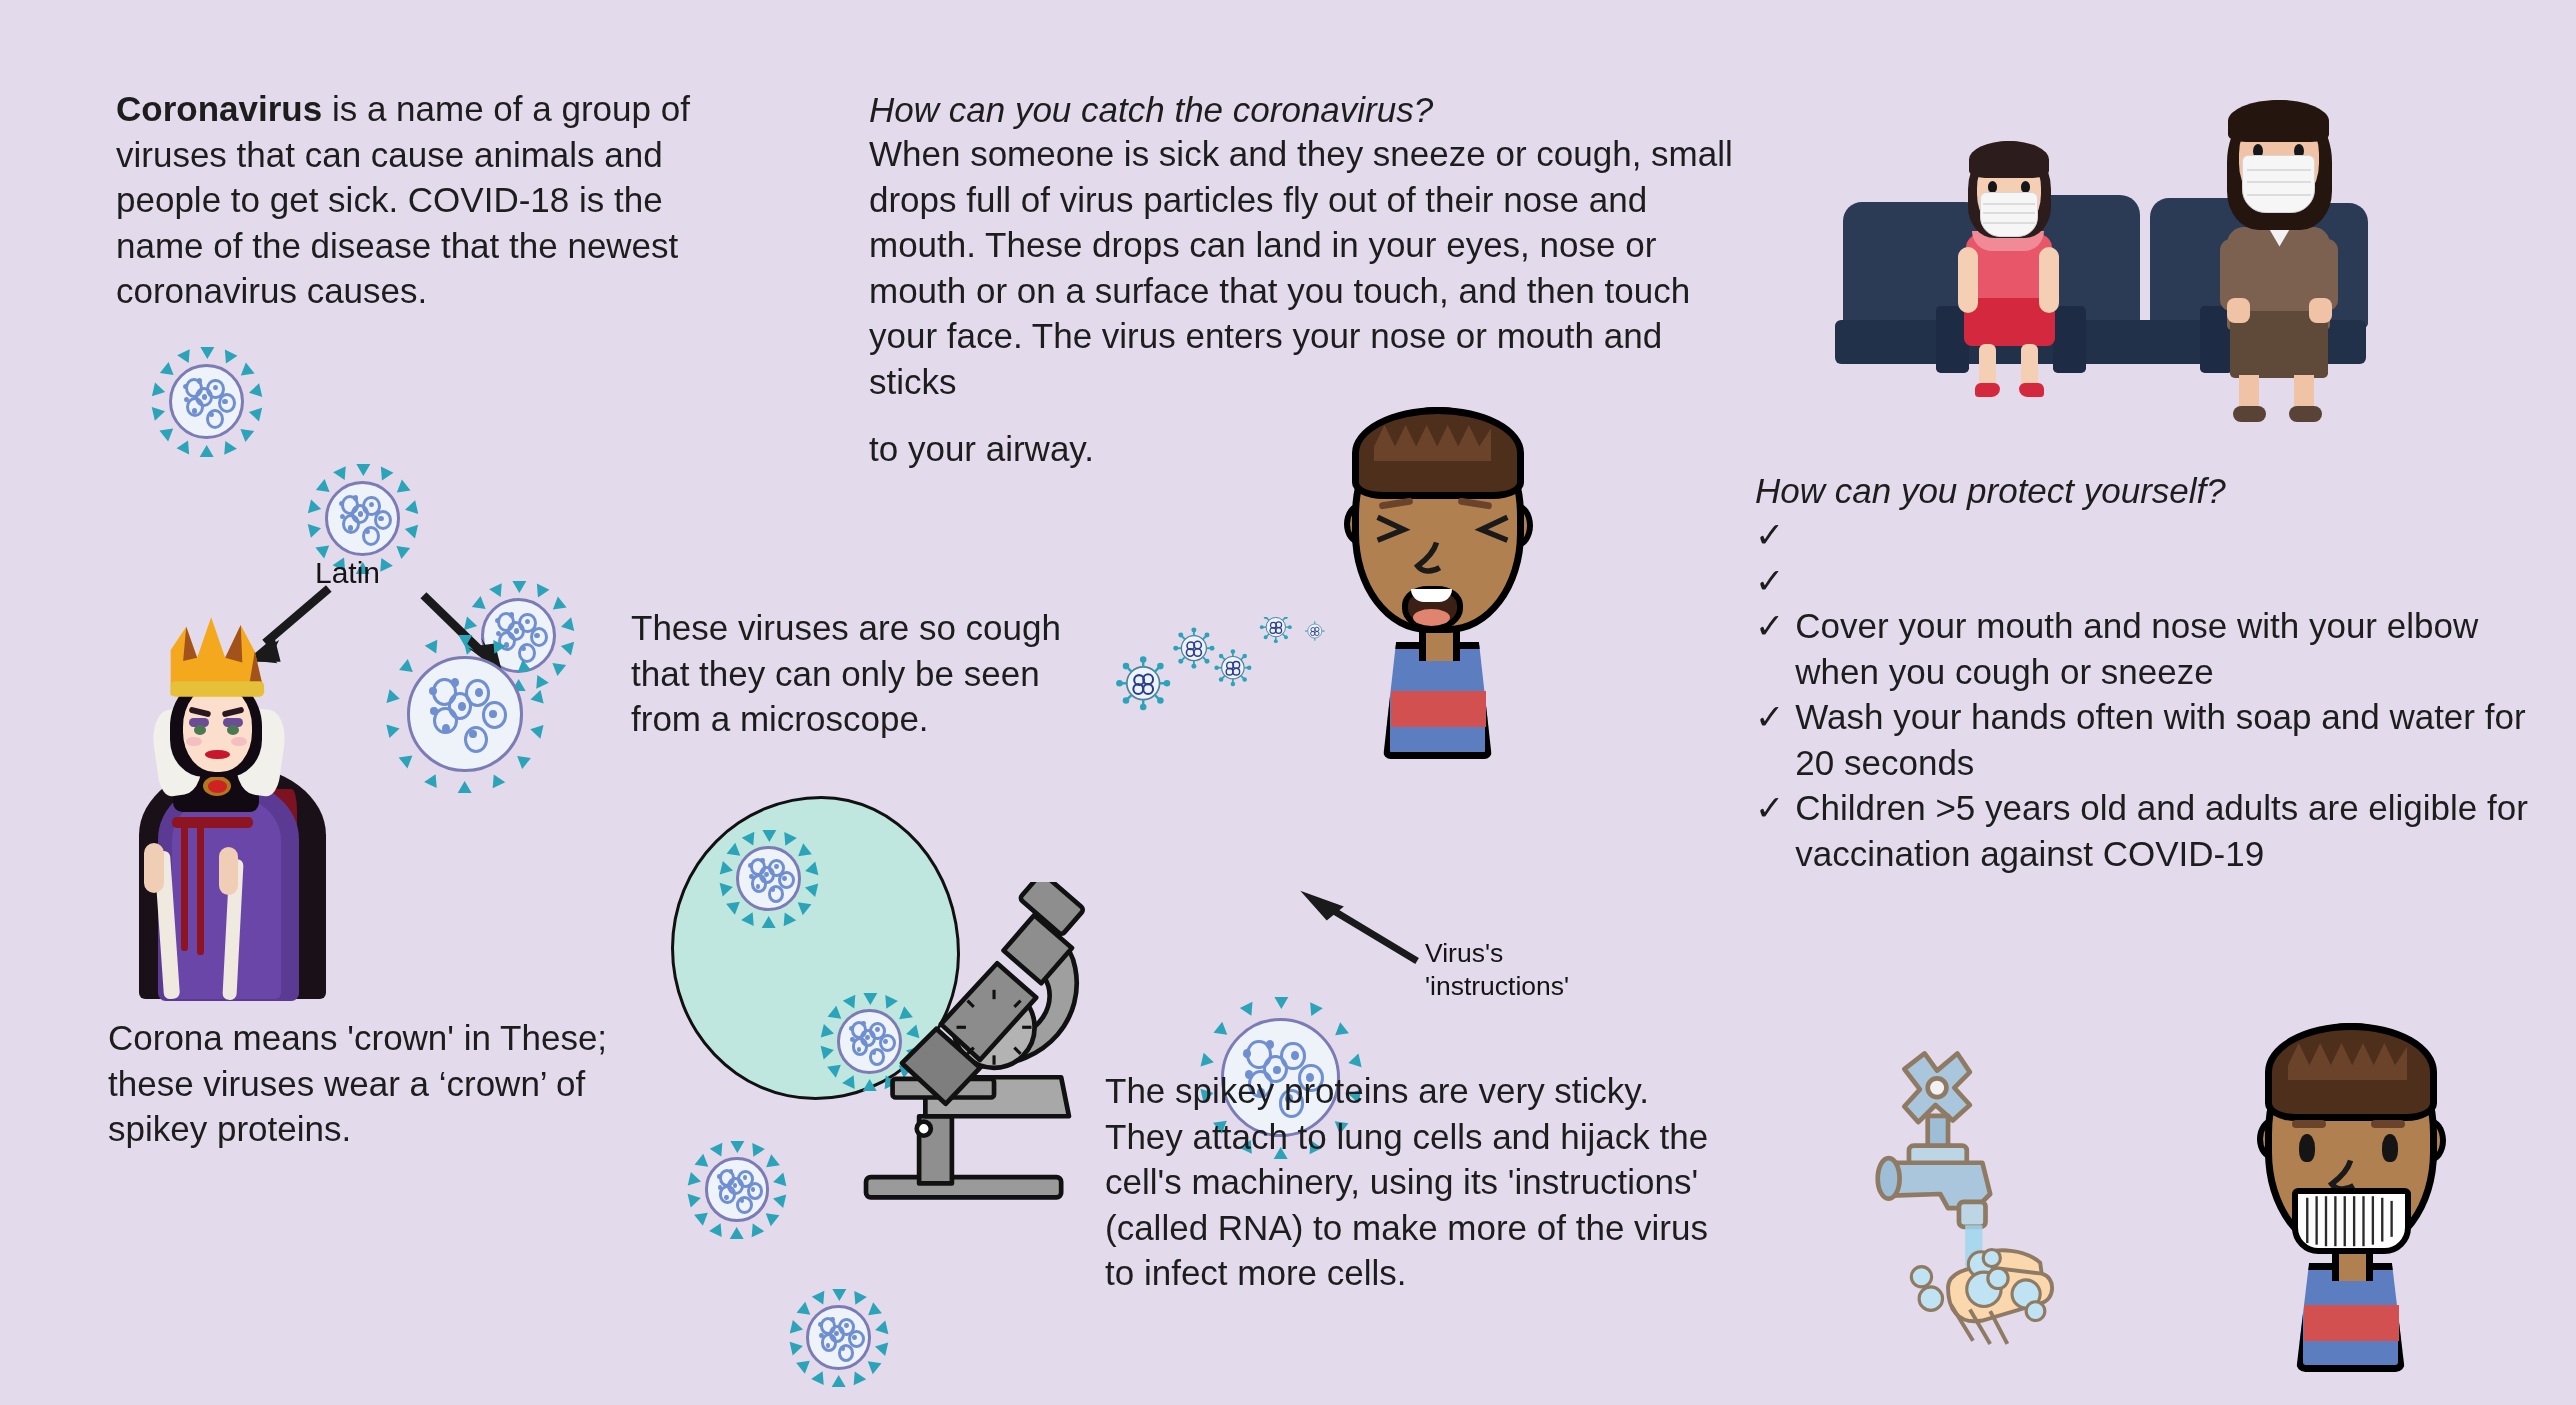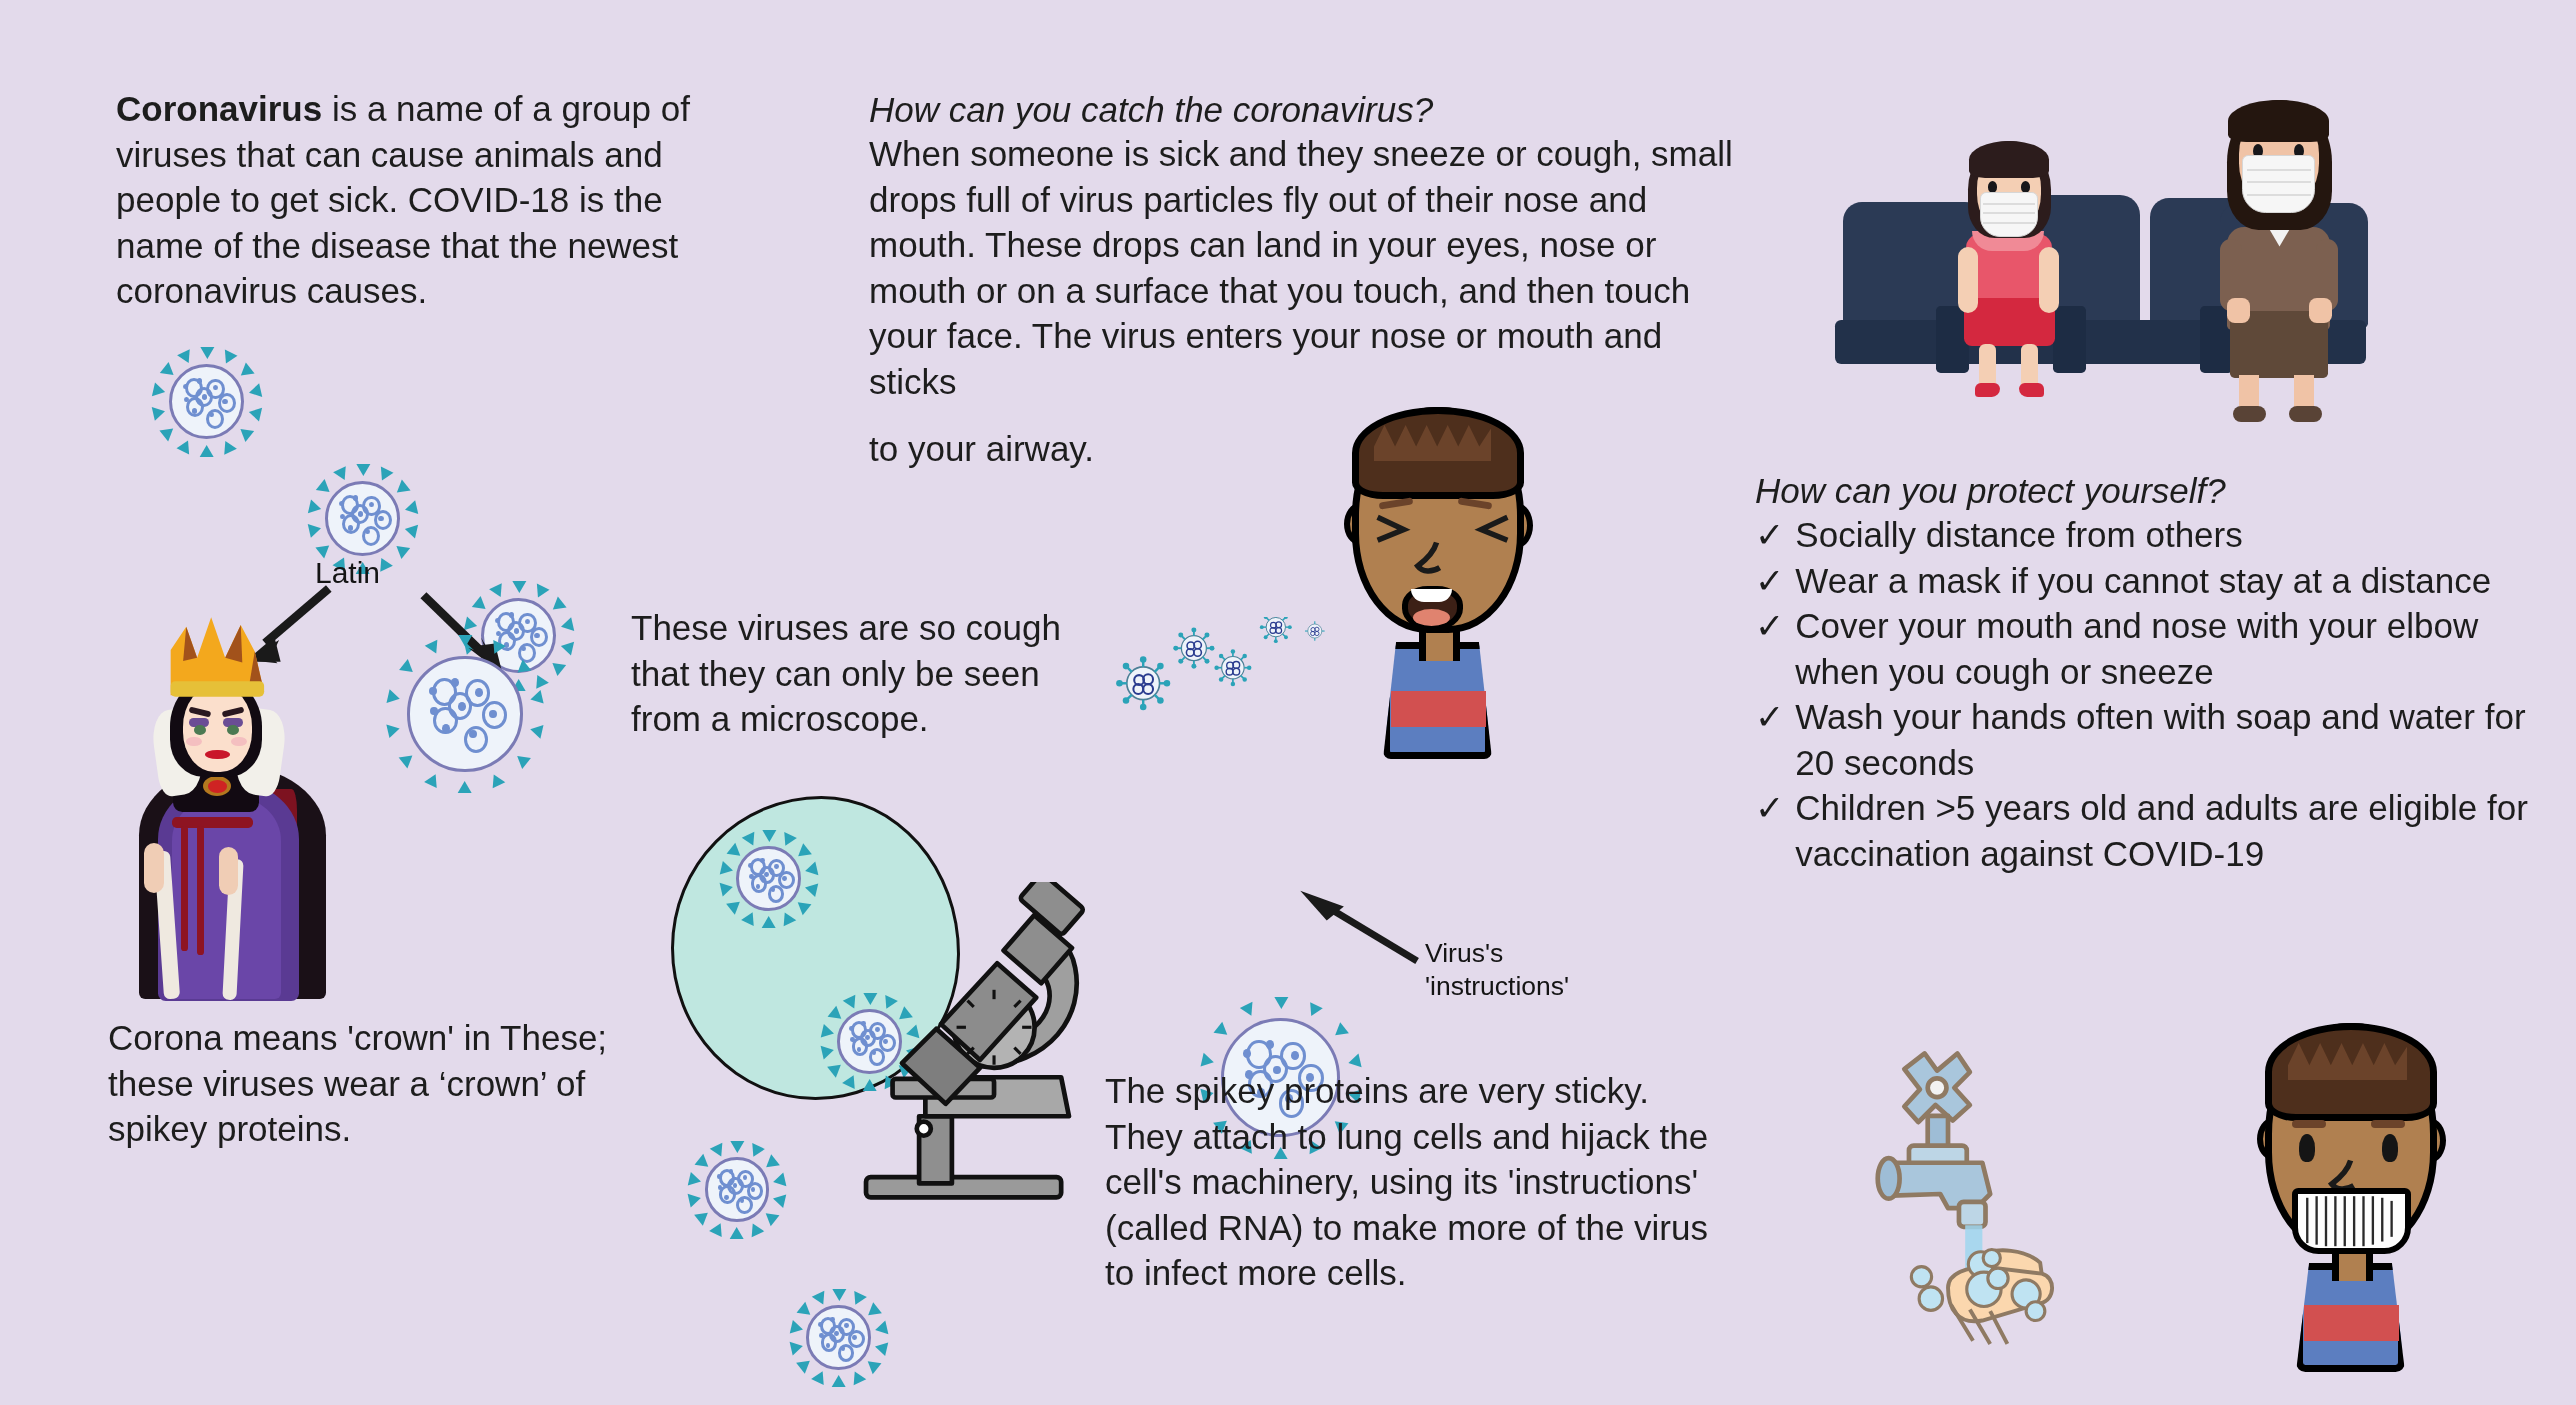--- a/index.html
+++ b/index.html
@@ -695,25 +695,23 @@
   <div class="blk" style="left:420px;top:83px;width:64px;height:1.6px;background:#dcdcdc;"></div>
   <div class="blk" style="left:420px;top:95px;width:64px;height:1.6px;background:#dcdcdc;"></div>
   <div class="blk" style="left:420px;top:108px;width:64px;height:1.6px;background:#dcdcdc;"></div>
 </div>
 
 <div class="abs txt ital" style="left:1755px;top:468px;width:781px;">How can you protect yourself?</div>
 
 <div class="abs" style="left:1755px;top:512px;width:788px;">
   <div class="txt" style="display:flex;gap:11px;">
     <span>✓</span>
-    <span>Socially distance from others</span>
   </div>
   <div class="txt" style="display:flex;gap:11px;">
     <span>✓</span>
-    <span>Wear a mask if you cannot stay at a distance</span>
   </div>
   <div class="txt" style="display:flex;gap:11px;">
     <span>✓</span>
     <span>Cover your mouth and nose with your elbow when you cough or sneeze</span>
   </div>
   <div class="txt" style="display:flex;gap:11px;">
     <span>✓</span>
     <span>Wash your hands often with soap and water for 20 seconds</span>
   </div>
   <div class="txt" style="display:flex;gap:11px;">

